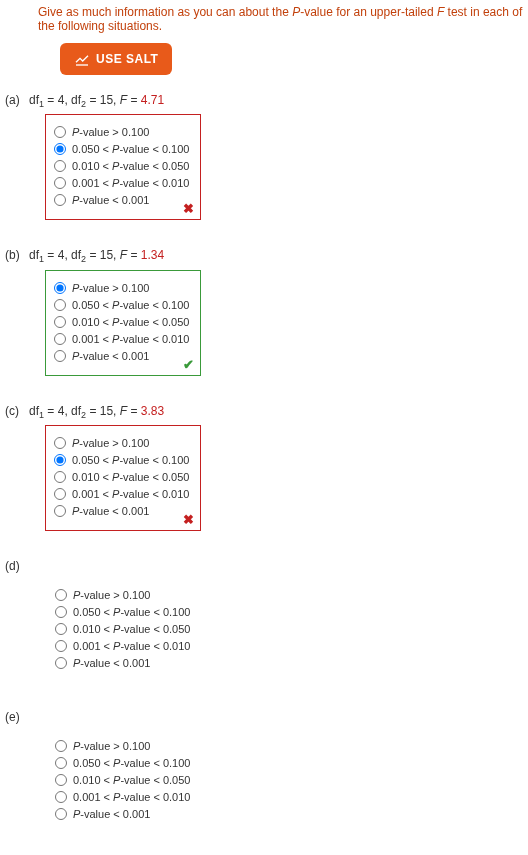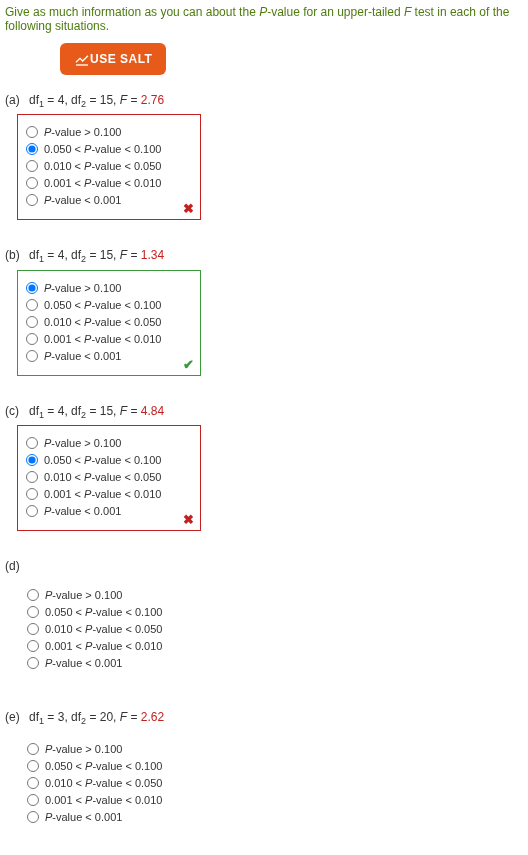--- a/index.html
+++ b/index.html
@@ -9,31 +9,32 @@
     }
     body {
       font-family: Arial, Helvetica, sans-serif;
       font-size: 12px;
       color: #333;
       background: #fff;
       padding: 5px;
       width: 528px;
     }
     .instructions {
-      color: #4d7c0f;
+      color: #c2410c;
       font-size: 12px;
       margin-bottom: 10px;
+      margin-left: 33px;
     }
     .italic {
       font-style: italic;
     }
     .salt-button {
       display: inline-flex;
       align-items: center;
-      gap: 0;
+      gap: 6px;
       background: #e85a1a;
       color: #fff;
       font-weight: bold;
       font-size: 12px;
       padding: 8px 14px;
       border-radius: 6px;
       margin-left: 55px;
       margin-bottom: 18px;
       cursor: pointer;
       letter-spacing: 0.5px;
@@ -58,23 +59,23 @@
     .header-text {
       color: #333;
     }
     .header-text sub {
       font-size: 9px;
     }
     .f-value {
       color: #c42020;
     }
     .options-box {
-      margin-left: 12px;
+      margin-left: 40px;
       padding: 6px 8px 8px 8px;
-      width: 184px;
+      width: 156px;
       position: relative;
     }
     .options-box.red-border {
       border: 1px solid #c42020;
     }
     .options-box.green-border {
       border: 1px solid #3a9a3a;
     }
     .options-box.no-border {
       border: none;
@@ -126,21 +127,21 @@
     <path d="M3 17 L9 11 L13 15 L21 7"></path>
     <path d="M3 21 L21 21"></path>
   </svg>
   <span>USE SALT</span>
 </div>
 
 <div id="questions-container">
     <div class="question-block">
       <div class="question-header">
         <span class="part-label">(a)</span>
-        <span class="header-text">df<sub>1</sub> = 4, df<sub>2</sub> = 15, <span class="italic">F</span> = <span class="f-value">2.76</span></span>
+        <span class="header-text">df<sub>1</sub> = 4, df<sub>2</sub> = 15, <span class="italic">F</span> = <span class="f-value">4.71</span></span>
       </div>
       <div class="options-box red-border">
         <div class="option-row">
           <input type="radio" name="part-a" style="">
           <span class="option-label"><span class="italic">P</span>-value &gt; 0.100</span>
         </div>
         <div class="option-row">
           <input type="radio" name="part-a" checked="" style="">
           <span class="option-label">0.050 &lt; <span class="italic">P</span>-value &lt; 0.100</span>
         </div>
@@ -184,21 +185,21 @@
         <div class="option-row">
           <input type="radio" name="part-b" style="">
           <span class="option-label"><span class="italic">P</span>-value &lt; 0.001</span>
         </div>
         <span class="feedback-icon check">✔</span>
       </div>
     </div>
     <div class="question-block">
       <div class="question-header">
         <span class="part-label">(c)</span>
-        <span class="header-text">df<sub>1</sub> = 4, df<sub>2</sub> = 15, <span class="italic">F</span> = <span class="f-value">4.84</span></span>
+        <span class="header-text">df<sub>1</sub> = 4, df<sub>2</sub> = 15, <span class="italic">F</span> = <span class="f-value">3.83</span></span>
       </div>
       <div class="options-box red-border">
         <div class="option-row">
           <input type="radio" name="part-c" style="">
           <span class="option-label"><span class="italic">P</span>-value &gt; 0.100</span>
         </div>
         <div class="option-row">
           <input type="radio" name="part-c" checked="" style="">
           <span class="option-label">0.050 &lt; <span class="italic">P</span>-value &lt; 0.100</span>
         </div>
@@ -240,21 +241,20 @@
         </div>
         <div class="option-row">
           <input type="radio" name="part-d" style="">
           <span class="option-label"><span class="italic">P</span>-value &lt; 0.001</span>
         </div>
       </div>
     </div>
     <div class="question-block">
       <div class="question-header">
         <span class="part-label">(e)</span>
-        <span class="header-text">df<sub>1</sub> = 3, df<sub>2</sub> = 20, <span class="italic">F</span> = <span class="f-value">2.62</span></span>
       </div>
       <div class="options-box no-border">
         <div class="option-row">
           <input type="radio" name="part-e" style="">
           <span class="option-label"><span class="italic">P</span>-value &gt; 0.100</span>
         </div>
         <div class="option-row">
           <input type="radio" name="part-e" style="">
           <span class="option-label">0.050 &lt; <span class="italic">P</span>-value &lt; 0.100</span>
         </div>

